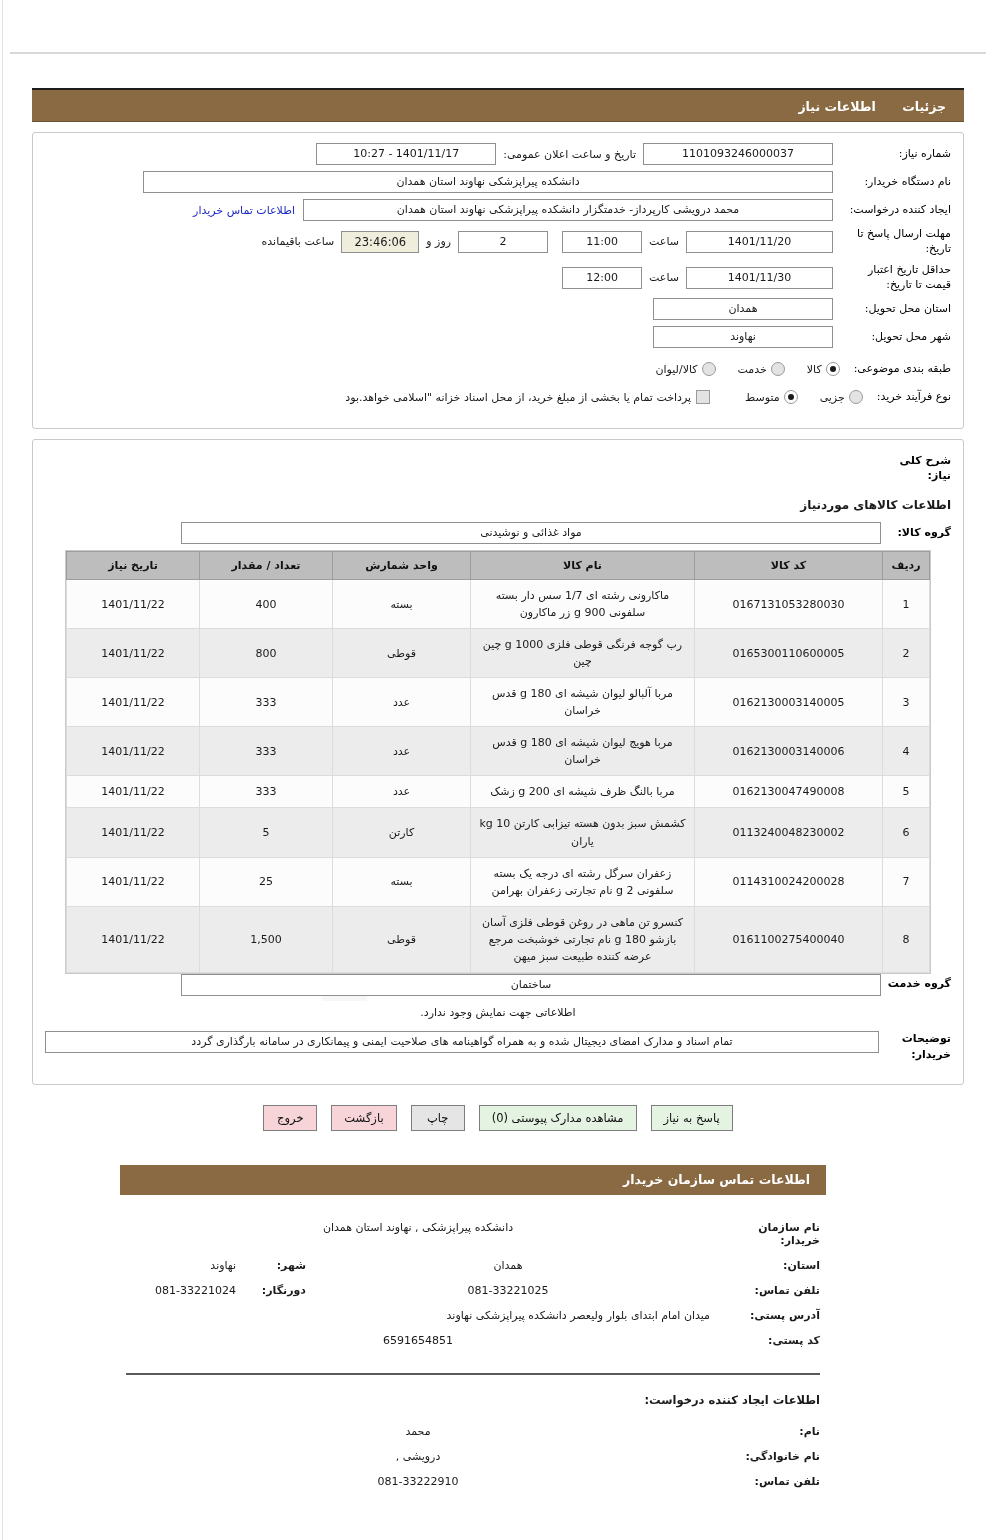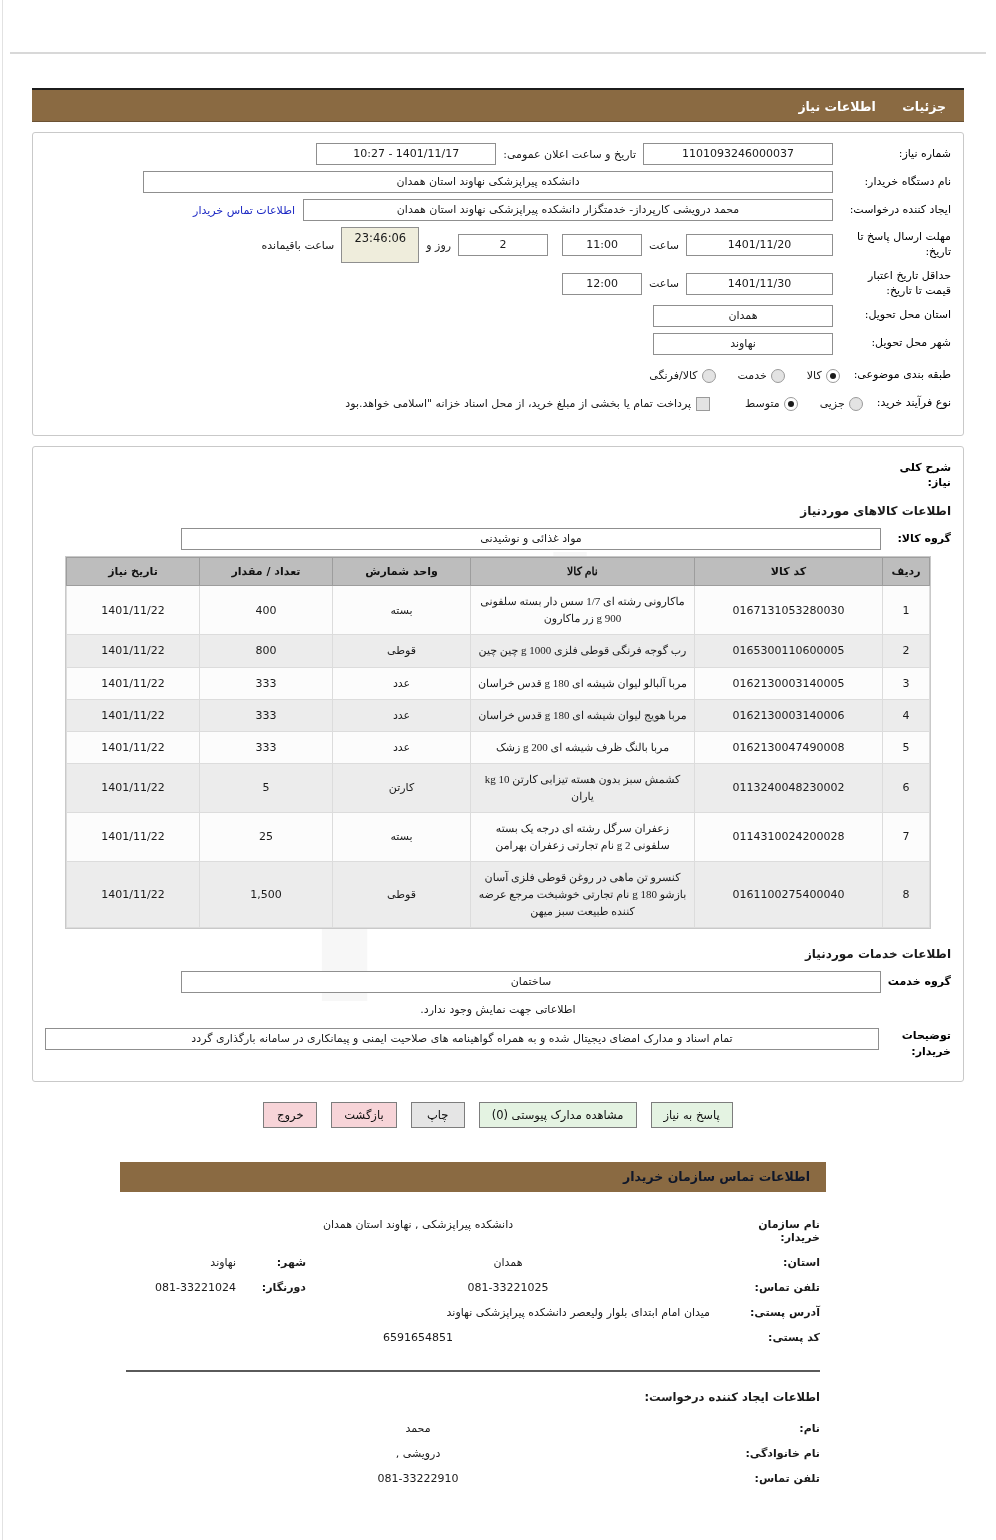--- a/index.html
+++ b/index.html
@@ -113,21 +113,21 @@
   .fbox.w-small { width: 90px; }
   .fbox.w-loc { width: 180px; }
   .inline-lab {
     font-size: 11px;
     padding: 0 7px;
     white-space: nowrap;
   }
   .timer-box {
     border: 1px solid #8f8f8f;
     background: #efeddc;
-    height: 36px;
+    height: 22px;
     line-height: 20px;
     width: 78px;
     text-align: center;
     font-size: 11.5px;
     box-sizing: border-box;
   }
   .link {
     color: #1d29c4;
     font-size: 11px;
     text-decoration: none;
@@ -204,21 +204,21 @@
     border: 1px solid #dcdcdc;
     padding: 7px 6px;
     text-align: center;
     vertical-align: middle;
     line-height: 1.55;
   }
   table.items tbody tr:nth-child(odd) td { background: #fcfcfc; }
   table.items tbody tr:nth-child(even) td { background: #ececec; }
   .c-row { width: 34px; }
   .c-code { width: 175px; }
-  .c-name { width: auto; font-family: Liberation Serif, serif; }
+  .c-name { width: auto; }
   .c-unit { width: 125px; }
   .c-qty { width: 120px; }
   .c-date { width: 120px; }
 
   
   .actions {
     display: flex;
     justify-content: center;
     gap: 14px;
     margin: 20px 0 10px 0;
@@ -236,21 +236,21 @@
     cursor: pointer;
   }
   .btn.green { background: #e4f3e2; }
   .btn.plain { background: #e5e5e5; }
   .btn.pink  { background: #f7d4d8; }
 
   
   .contact-wrap { margin: 34px 170px 0 120px; }
   .contact-bar {
     background: #8a6a42;
-    color: #0f172a;
+    color: #ffffff;
     font-weight: bold;
     font-size: 12.5px;
     height: 30px;
     line-height: 30px;
     padding: 0 16px;
     box-sizing: border-box;
     text-align: right;
   }
   .crow {
     display: flex;
@@ -367,21 +367,21 @@
 
     <div class="frow" style="margin-top:10px;">
       <div class="flabel" style="width:auto;flex:0 0 auto;padding-left:10px;">طبقه بندی موضوعی:</div>
       <span class="radio on"></span>
       <span class="opt-text">کالا</span>
       <span style="width:18px;display:inline-block;"></span>
       <span class="radio"></span>
       <span class="opt-text">خدمت</span>
       <span style="width:18px;display:inline-block;"></span>
       <span class="radio"></span>
-      <span class="opt-text">کالا/فرنگی</span>
+      <span class="opt-text">کالا/لیوان</span>
     </div>
 
     <div class="frow">
       <div class="flabel" style="width:auto;flex:0 0 auto;padding-left:10px;">نوع فرآیند خرید:</div>
       <span class="radio"></span>
       <span class="opt-text">جزیی</span>
       <span style="width:18px;display:inline-block;"></span>
       <span class="radio on"></span>
       <span class="opt-text">متوسط</span>
       <span style="width:30px;display:inline-block;"></span>
@@ -479,21 +479,20 @@
               <td class="c-code">0161100275400040</td>
               <td class="c-name">کنسرو تن ماهی در روغن قوطی فلزی آسان بازشو 180 g نام تجارتی خوشبخت مرجع عرضه کننده طبیعت سبز میهن</td>
               <td class="c-unit">قوطی</td>
               <td class="c-qty">1,500</td>
               <td class="c-date">1401/11/22</td>
             </tr>
           </tbody>
       </table>
     </div>
 
-    <div class="sect-title" style="margin-top:18px;">اطلاعات خدمات موردنیاز</div>
 
     <div class="frow">
       <div class="flabel" style="font-weight:bold;width:70px;flex:0 0 70px;">گروه خدمت</div>
       <div class="fbox" style="width:700px;text-align:center;">ساختمان</div>
     </div>
 
     <div class="note-line">اطلاعاتی جهت نمایش وجود ندارد.</div>
 
     <div class="frow" style="align-items:flex-start;">
       <div class="flabel" style="font-weight:bold;width:72px;flex:0 0 72px;line-height:1.5;">توضیحات خریدار:</div>

